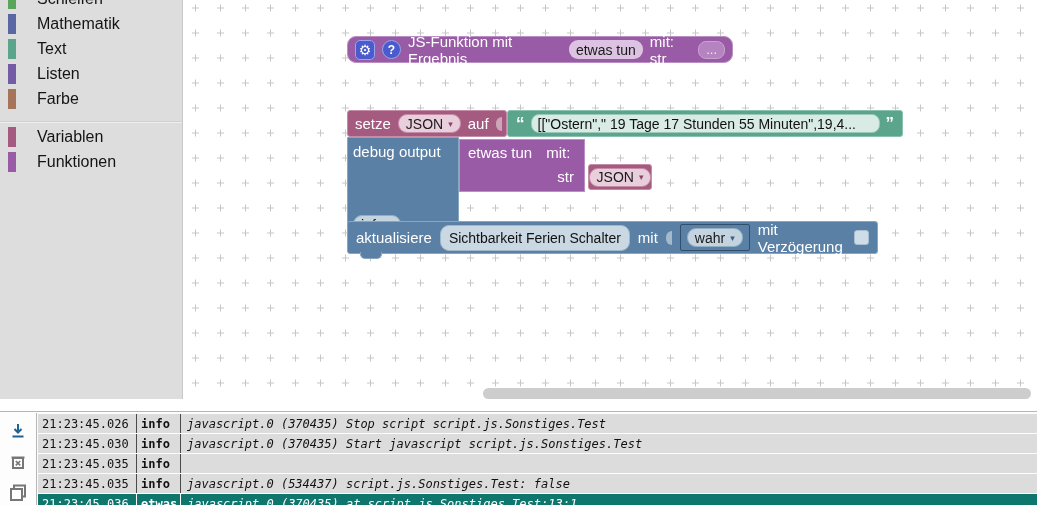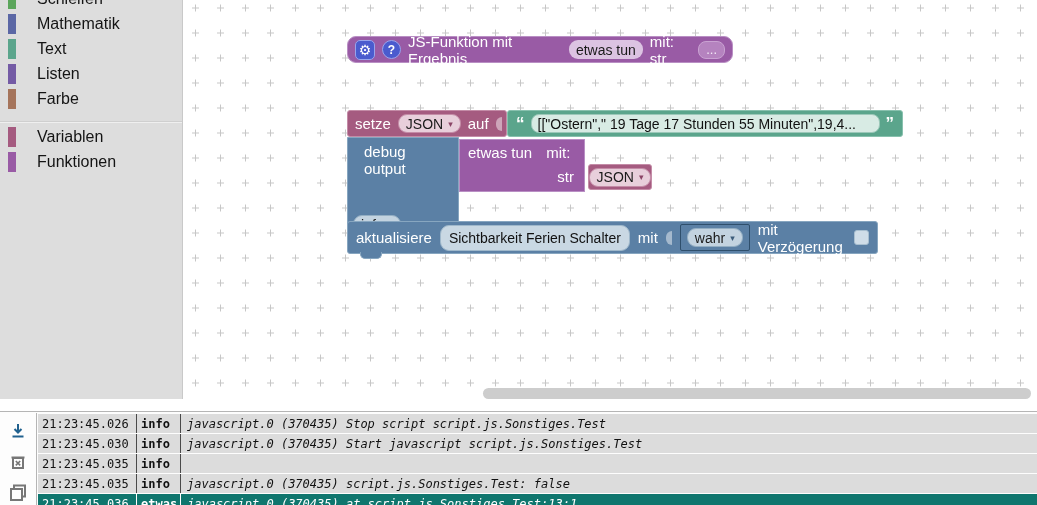--- a/index.html
+++ b/index.html
@@ -55,21 +55,21 @@
     border-radius:8px 0 0 8px; flex:0 0 auto; }
 
   .strblk { left:324px; top:110px; width:396px; height:27px; background:#5ba58c;
     border:1px solid #88c1ae; border-radius:3px; padding:0 8px; gap:6px; z-index:1; }
   .quote { font-weight:bold; font-size:17px; line-height:1; color:#fff; }
   .str-field { background:#d8ebe4; color:#111; border:1px solid #9cc8b9; border-radius:8px;
     padding:0 6px; font-size:14px; height:19px; line-height:18px; flex:1;
     white-space:nowrap; overflow:hidden; cursor:text; }
 
   .debug { left:164px; top:137px; width:112px; height:104px; background:#5b80a5;
-    border:1px solid #87a6c0; border-radius:0 0 3px 3px; display:block; padding:5px 16px; }
+    border:1px solid #87a6c0; border-radius:0 0 3px 3px; display:block; padding:5px 5px; }
   .debug .lbl { font-size:15px; }
   .dd-blue { background:#c3d3e0; border:1px solid #93aec3; }
   .dd-blue .arrow { color:#3d5d7b; }
   .debug .dd { position:absolute; left:5px; bottom:6px; }
 
   .call { left:276px; top:139px; width:126px; height:53px; background:#995ba5;
     border:1px solid #b98fc4; display:block; padding:4px 8px; }
   .call .r1 { display:flex; gap:14px; }
   .call .r2 { display:flex; justify-content:flex-end; margin-top:7px; padding-right:2px; }
 
@@ -265,21 +265,21 @@
       </div>
 
       <div class="log-row">
         <span class="cell-time">21:23:45.035</span>
         <span class="cell-sev">info</span>
       </div>
 
       <div class="log-row">
         <span class="cell-time">21:23:45.035</span>
         <span class="cell-sev">info</span>
-        <span class="cell-msg">javascript.0 (370435) script.js.Sonstiges.Test: false</span>
+        <span class="cell-msg">javascript.0 (534437) script.js.Sonstiges.Test: false</span>
       </div>
 
       <div class="log-row warn">
         <span class="cell-time">21:23:45.036</span>
         <span class="cell-sev">etwas</span>
         <span class="cell-msg">javascript.0 (370435) at script.js.Sonstiges.Test:13:1</span>
       </div>
 
   </div>
   <div class="log-bottom"></div>

